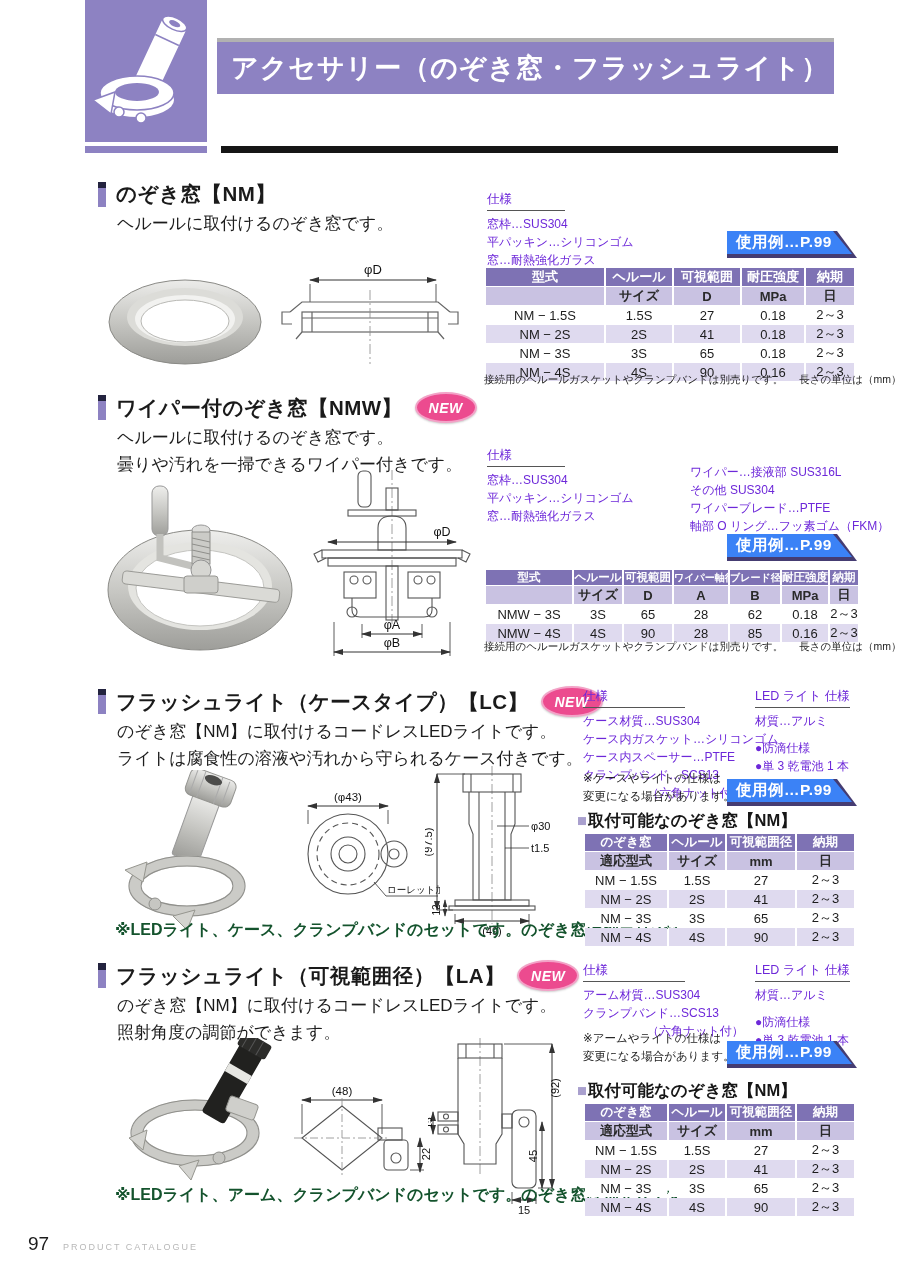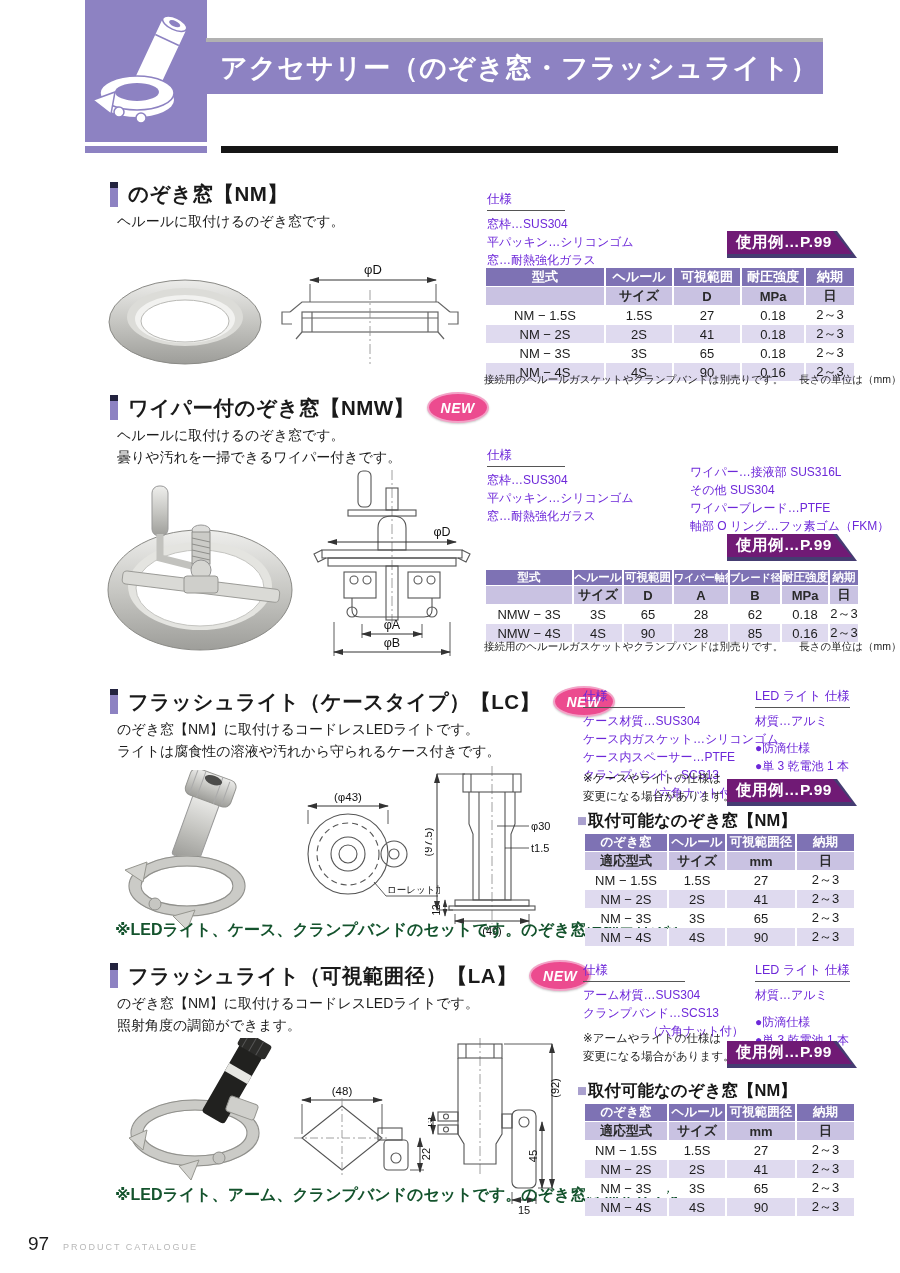--- a/index.html
+++ b/index.html
@@ -1,50 +1,50 @@
 <!DOCTYPE html>
 <html><head>
 <meta charset="utf-8">
 <style>
   html,body{margin:0;padding:0;background:#fff;}
   body{font-family:"Liberation Sans","DejaVu Sans",sans-serif;color:#222;}
   .page{position:relative;width:900px;height:1273px;background:#fff;overflow:hidden;}
 
   
   .logo-box{position:absolute;left:85px;top:0;width:122px;height:142px;background:#8d82c2;}
-  .title-banner{position:absolute;left:206px;top:38px;width:617px;height:56px;background:#8d82c2;
+  .title-banner{position:absolute;left:217px;top:38px;width:617px;height:56px;background:#8d82c2;
     border-top:4px solid #b1b1b1;box-sizing:border-box;display:flex;align-items:center;padding-left:14px;}
   .title-banner .t{color:#fff;font-weight:bold;font-size:27px;letter-spacing:1px;}
   .rule-purple{position:absolute;left:85px;top:146px;width:122px;height:7px;background:#8d82c2;}
   .rule-black{position:absolute;left:221px;top:146px;width:617px;height:7px;background:#161616;}
 
   
-  .sec-head{position:absolute;display:flex;align-items:center;margin-left:12px;}
+  .sec-head{position:absolute;display:flex;align-items:center;}
   .marker{width:8px;height:25px;margin-right:10px;flex:0 0 auto;
     background:linear-gradient(to bottom,#23233f 0%,#23233f 26%,#8d82c2 26%,#8d82c2 100%);}
   .sec-title{font-size:20.5px;font-weight:bold;color:#1a1a1a;letter-spacing:.5px;}
   .new{display:inline-flex;align-items:center;justify-content:center;width:58px;height:27px;margin-left:12px;
     border-radius:50%;background:#ec4b8f;border:2px solid #f3a2c7;color:#fff;font-weight:bold;
     font-style:italic;font-size:14px;letter-spacing:.5px;box-shadow:0 1px 2px rgba(0,0,0,.2);}
 
-  .desc{position:absolute;font-size:14px;line-height:1.6;color:#1c1c1c;}
+  .desc{position:absolute;font-size:17px;line-height:1.6;color:#1c1c1c;}
 
   
   .spec{position:absolute;font-size:12px;line-height:1.5;color:#6d28d9;}
   .spec .st{font-size:12.5px;display:inline-block;border-bottom:1.5px solid #555;padding-bottom:1px;margin-bottom:4px;}
   .w78{min-width:78px;} .w102{min-width:102px;} .w82{min-width:82px;}
   .indent{padding-left:64px;}
   .bullets{margin-top:9px;}
   .chnote{position:absolute;font-size:11.5px;line-height:1.55;color:#1c1c1c;}
 
   
   .usage{position:absolute;width:130px;height:27px;}
   .u-shadow{position:absolute;left:0;top:0;width:130px;height:27px;background:#453c72;
     clip-path:polygon(0 0,110px 0,130px 100%,0 100%);}
-  .u-face{position:absolute;left:0;top:0;width:125px;height:23px;background:#701a75;
+  .u-face{position:absolute;left:0;top:0;width:125px;height:23px;background:#3b82f6;
     clip-path:polygon(0 0,106px 0,125px 100%,0 100%);color:#fff;font-weight:bold;font-size:15.5px;
     display:flex;align-items:center;padding-left:9px;box-sizing:border-box;letter-spacing:.5px;}
 
   
   table.ctable{position:absolute;border-collapse:separate;border-spacing:2px 1px;table-layout:fixed;}
   .ctable th,.ctable td{text-align:center;height:15px;padding:0;font-size:13px;overflow:hidden;white-space:nowrap;}
   .ctable tr.h1 th{background:#7e72b4;color:#fff;font-weight:bold;}
   .ctable tr.h2 th{background:#c9c2e2;color:#2a2a2a;font-weight:bold;}
   .ctable td{background:#fff;color:#1c1c1c;}
   .ctable tr.alt td{background:#dfdaef;}

